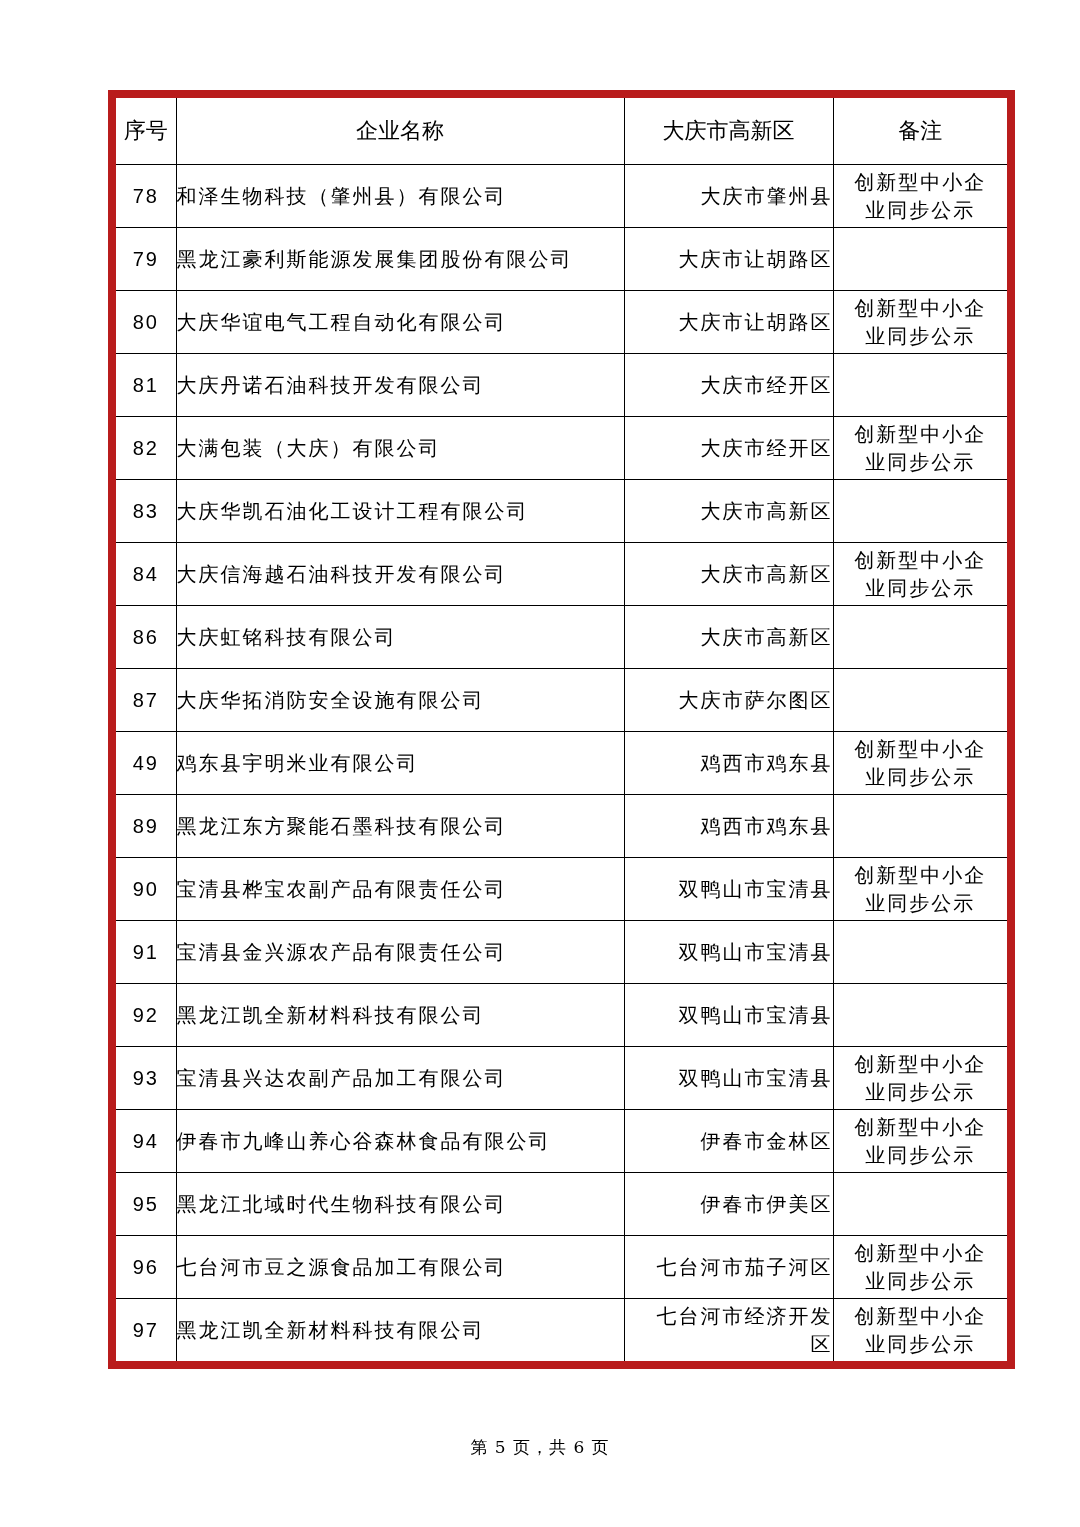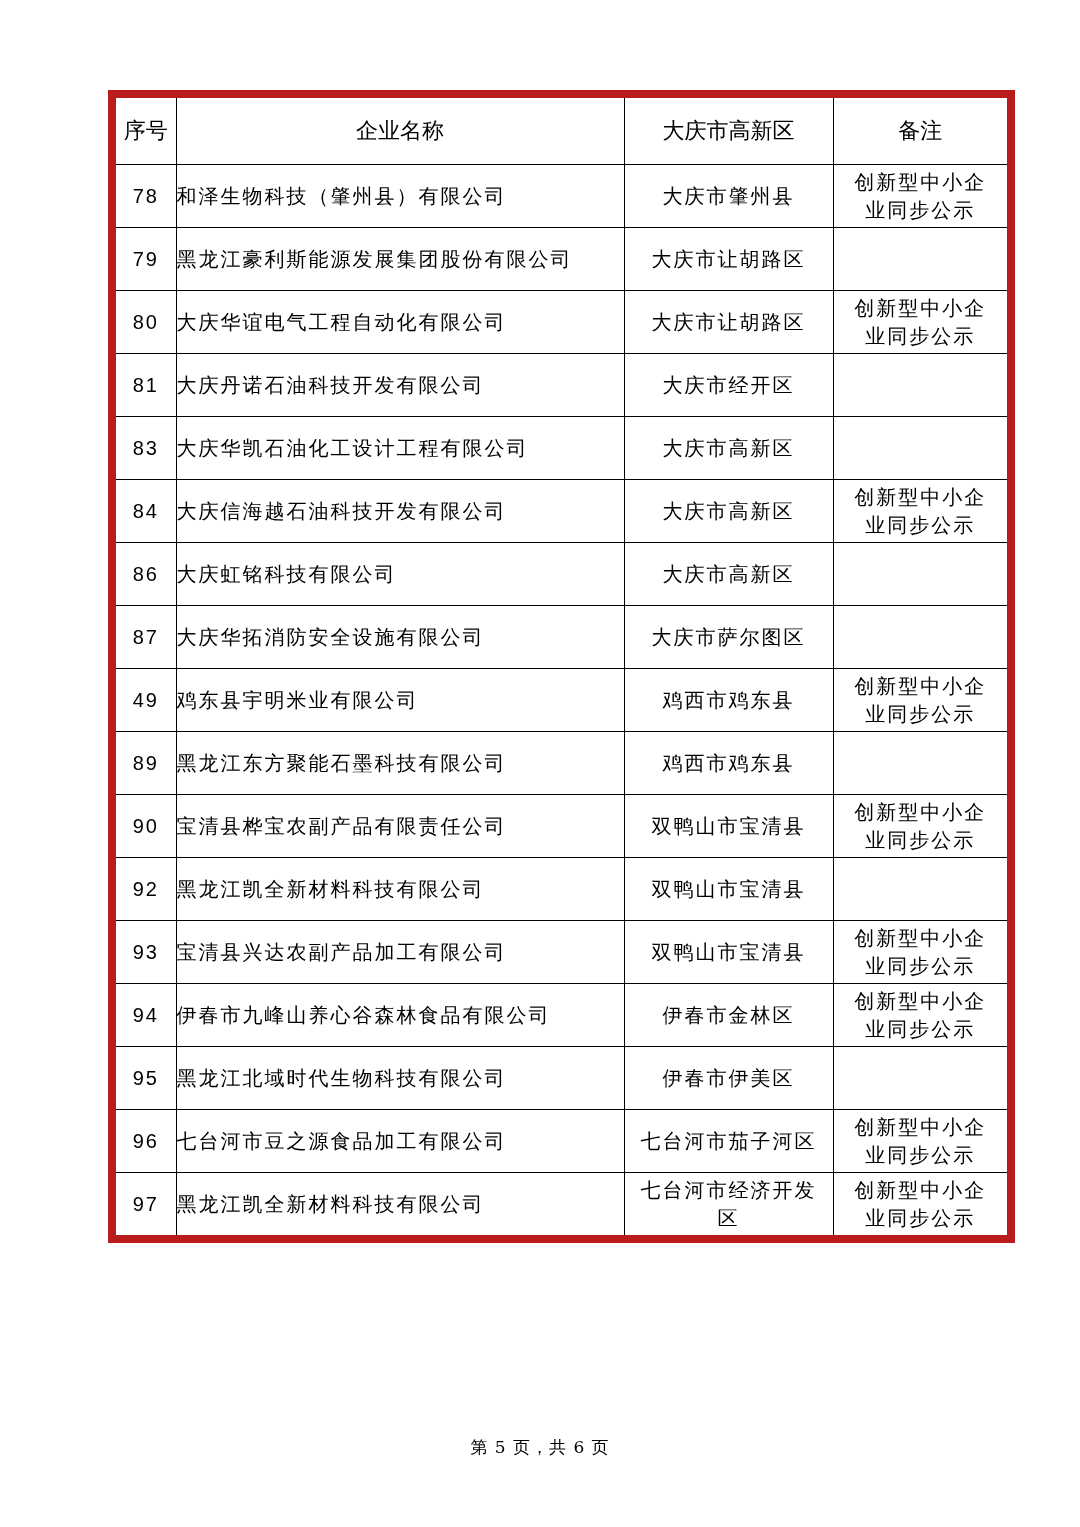--- a/index.html
+++ b/index.html
@@ -7,21 +7,21 @@
   table.list { position:absolute; left:108px; top:90px; border-collapse:collapse; table-layout:fixed; width:899px; border:8px solid #b91c1c; }
   table.list col.c-no { width:64px; }
   table.list col.c-name { width:448px; }
   table.list col.c-loc { width:209px; }
   table.list col.c-note { width:178px; }
   table.list th, table.list td { border:1.5px solid #000; padding:0; vertical-align:middle; }
   table.list th { height:66px; font-family:"DejaVu Sans","Liberation Sans",sans-serif; font-weight:normal; font-size:22px; text-align:center; }
   table.list td { height:62px; font-size:20px; letter-spacing:2px; }
   td.no { text-align:center; font-family:Liberation Sans, sans-serif; font-size:22px; letter-spacing:0; }
   td.name { text-align:left; padding-left:6px; white-space:nowrap; overflow:hidden; }
-  td.loc { text-align:center; line-height:28px; }
+  td.loc { text-align:right; line-height:28px; }
   td.note { text-align:center; line-height:28px; font-size:20px; letter-spacing:1px; }
   .footer { position:absolute; left:0; width:1080px; top:1436px; text-align:center; font-size:17px; letter-spacing:1px; font-family:"DejaVu Serif","Liberation Serif",serif; }
 </style>
 </head>
 <body>
 
 <table class="list">
   <colgroup>
     <col class="c-no">
       <col class="c-name">
@@ -55,20 +55,26 @@
         <td class="loc">大庆市让胡路区</td>
         <td class="note">创新型中小企<br>业同步公示</td>
       </tr>
       <tr>
         <td class="no">81</td>
         <td class="name">大庆丹诺石油科技开发有限公司</td>
         <td class="loc">大庆市经开区</td>
         <td class="note"></td>
       </tr>
       <tr>
+        <td class="no">82</td>
+        <td class="name">大满包装（大庆）有限公司</td>
+        <td class="loc">大庆市经开区</td>
+        <td class="note">创新型中小企<br>业同步公示</td>
+      </tr>
+      <tr>
         <td class="no">83</td>
         <td class="name">大庆华凯石油化工设计工程有限公司</td>
         <td class="loc">大庆市高新区</td>
         <td class="note"></td>
       </tr>
       <tr>
         <td class="no">84</td>
         <td class="name">大庆信海越石油科技开发有限公司</td>
         <td class="loc">大庆市高新区</td>
         <td class="note">创新型中小企<br>业同步公示</td>
@@ -95,20 +101,26 @@
         <td class="no">89</td>
         <td class="name">黑龙江东方聚能石墨科技有限公司</td>
         <td class="loc">鸡西市鸡东县</td>
         <td class="note"></td>
       </tr>
       <tr>
         <td class="no">90</td>
         <td class="name">宝清县桦宝农副产品有限责任公司</td>
         <td class="loc">双鸭山市宝清县</td>
         <td class="note">创新型中小企<br>业同步公示</td>
+      </tr>
+      <tr>
+        <td class="no">91</td>
+        <td class="name">宝清县金兴源农产品有限责任公司</td>
+        <td class="loc">双鸭山市宝清县</td>
+        <td class="note"></td>
       </tr>
       <tr>
         <td class="no">92</td>
         <td class="name">黑龙江凯全新材料科技有限公司</td>
         <td class="loc">双鸭山市宝清县</td>
         <td class="note"></td>
       </tr>
       <tr>
         <td class="no">93</td>
         <td class="name">宝清县兴达农副产品加工有限公司</td>

